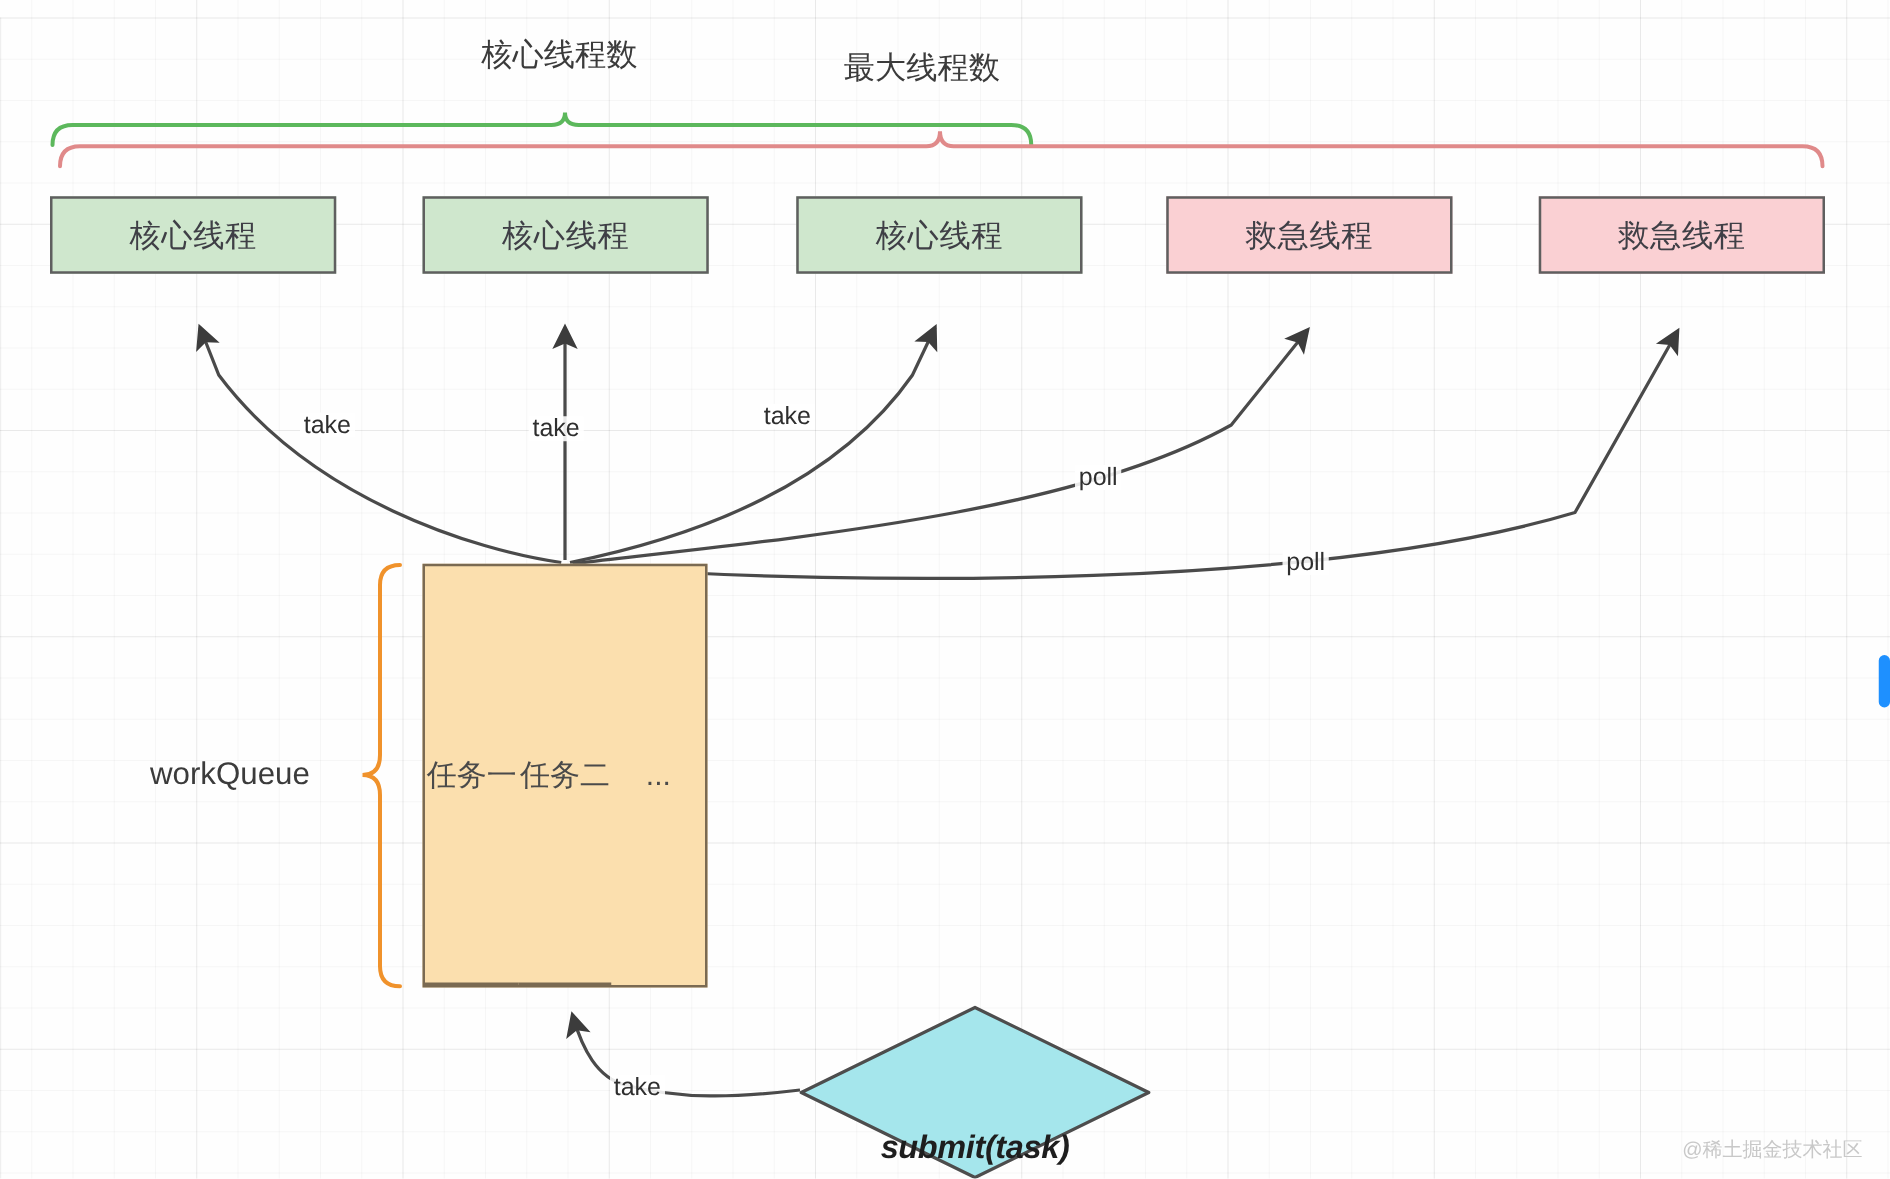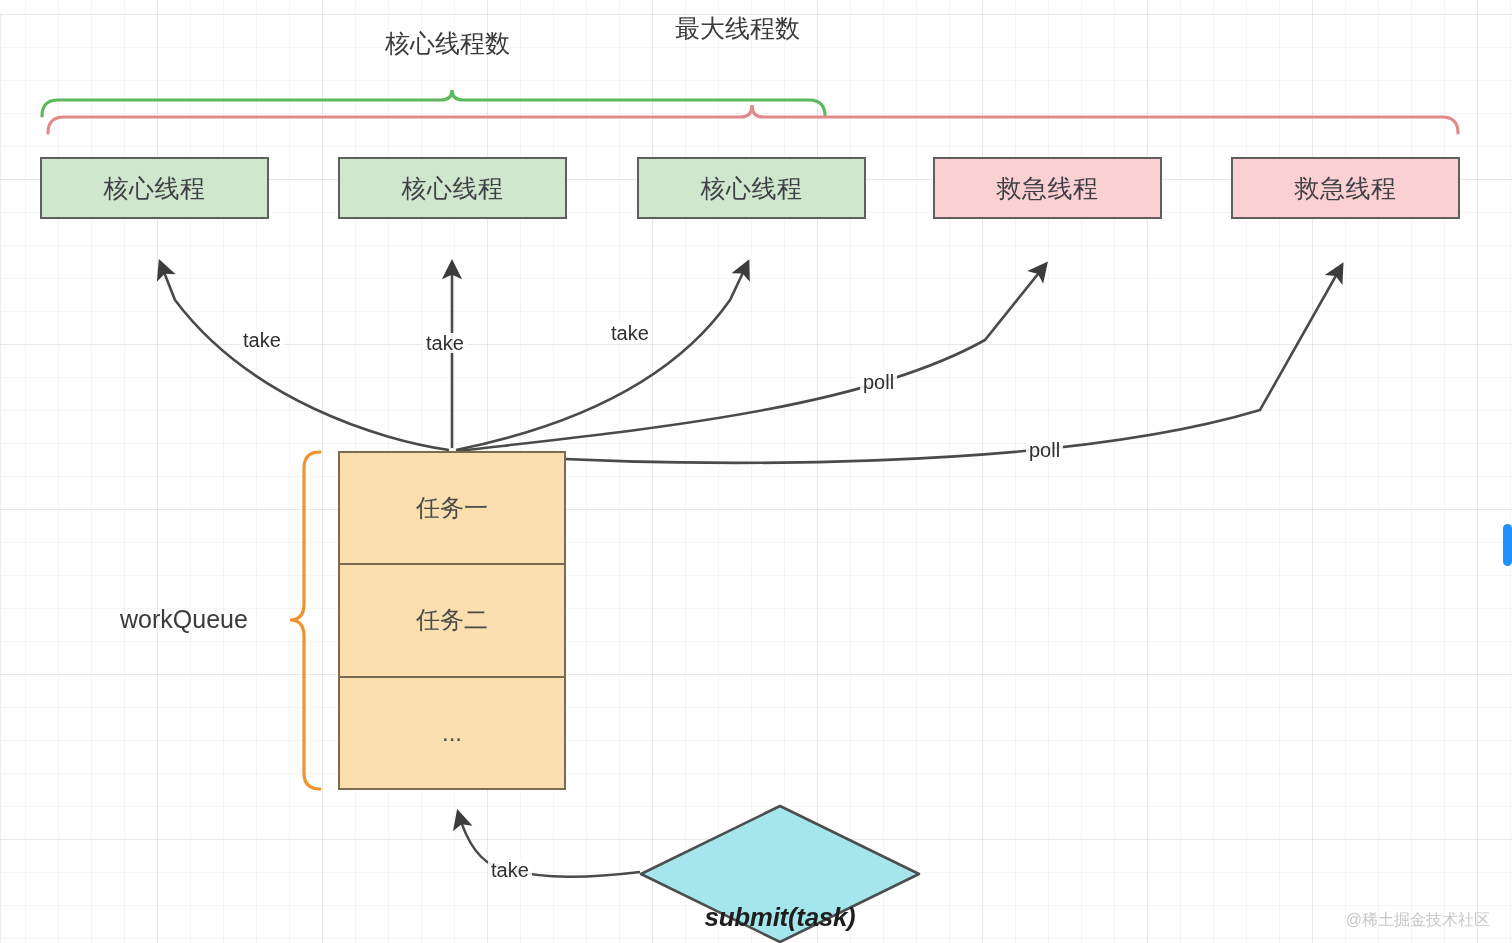--- a/index.html
+++ b/index.html
@@ -53,21 +53,20 @@
   .queue {
     position: absolute;
     left: 338px;
     top: 451px;
     width: 228px;
     height: 339px;
     border: 2px solid #7a6a52;
     box-sizing: border-box;
     background: #fbdfae;
     display: flex;
-    flex-direction: column;
   }
   .queue-cell {
     flex: 1 1 0;
     display: flex;
     align-items: center;
     justify-content: center;
     font-size: 24px;
     color: #4a4a4a;
     border-bottom: 2px solid #7a6a52;
     box-sizing: border-box;
@@ -170,21 +169,21 @@
     <path d="M459,453 C700,470 1060,470 1260,410 L1342,265" fill="none" stroke="#4a4a4a" stroke-width="2.6" marker-end="url(#arrowhead)"></path>
 
     <path d="M640,872 C590,878 545,880 500,868 C478,862 466,840 458,812" fill="none" stroke="#4a4a4a" stroke-width="2.6" marker-end="url(#arrowhead)"></path>
 
     <g>
       <polygon points="641,874 780,806 919,874 780,942" fill="#a5e6ec" stroke="#4d4d4d" stroke-width="2.6" stroke-linejoin="round"></polygon>
     </g>
   </svg>
 
   <div class="label" style="left:385px;top:27px;">核心线程数</div>
-  <div class="label" style="left:675px;top:12px;text-align:right;">最大线程数</div>
+  <div class="label" style="left:675px;top:37px;text-align:right;">最大线程数</div>
   <div class="label" style="left:120px;top:605px;">workQueue</div>
 
   <div class="node thread-box core-thread" style="left:40px;top:157px;">
     <span>核心线程</span>
   </div>
   <div class="node thread-box core-thread" style="left:338px;top:157px;">
     <span>核心线程</span>
   </div>
   <div class="node thread-box core-thread" style="left:637px;top:157px;">
     <span>核心线程</span>

